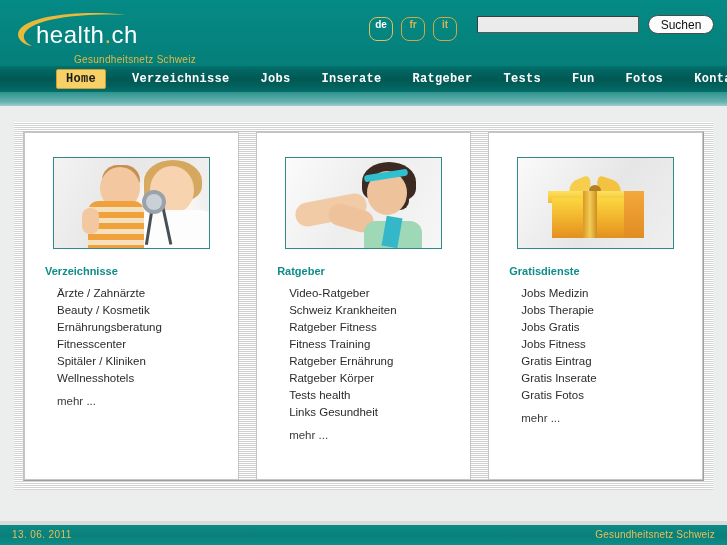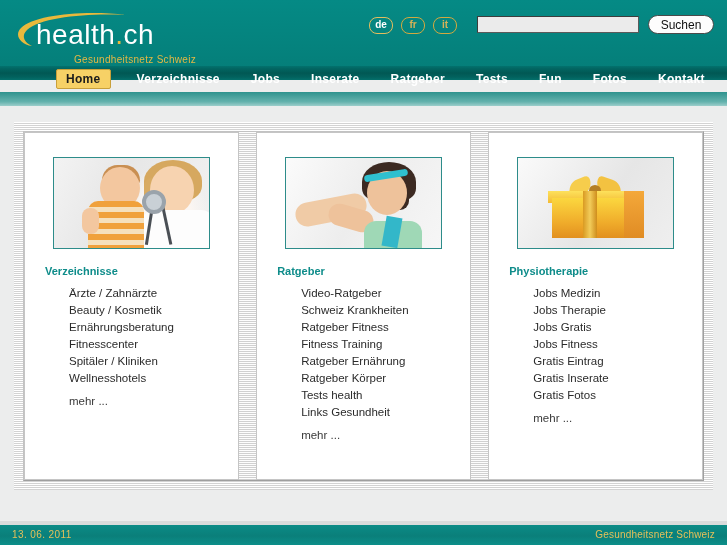--- a/index.html
+++ b/index.html
@@ -24,21 +24,21 @@
     position: absolute; left: 14px; top: 10px;
     width: 230px; height: 54px;
   }
   #logo-swoosh {
     position: absolute; left: 0px; top: 2px;
     width: 120px; height: 36px;
     pointer-events: none;
   }
   #logo-word {
     position: absolute; left: 22px; top: 8px;
-    font-size: 28px;
+    font-size: 24px;
     font-weight: 400;
     color: #ffffff;
     letter-spacing: 0.5px;
     line-height: 34px;
     white-space: nowrap;
   }
   #logo-dot { color: #e9b93c; }
   #logo-tagline {
     position: absolute; left: 60px; top: 44px;
     font-size: 10px;
@@ -48,21 +48,21 @@
   }
 
   
   #lang-group {
     position: absolute; left: 369px; top: 17px;
     display: flex; gap: 8px;
   }
   .lang-pill {
     display: inline-block;
     min-width: 24px;
-    height: 17px;
+    height: 24px;
     line-height: 13px;
     padding: 0 4px;
     text-align: center;
     font-size: 10px;
     font-weight: bold;
     border: 1px solid #d2a93f;
     border-radius: 8px;
     color: #d8b257;
     background: transparent;
     cursor: pointer;
@@ -90,23 +90,24 @@
     font-family: Liberation Sans, sans-serif;
     font-size: 12px;
     color: #101010;
     cursor: pointer;
     padding: 0;
   }
 
   
   #navbar {
     position: absolute; left: 0; top: 66px;
-    width: 727px; height: 14px;
+    width: 727px; height: 26px;
     background: linear-gradient(to bottom,
         #03726e 0%, #026662 18%, #015854 50%, #02615d 78%, #046f6b 100%);
+    font-family: Liberation Mono, monospace;
   }
   #nav-items {
     position: absolute; left: 0; top: 0;
     height: 26px;
     display: flex;
     align-items: center;
     padding-left: 62px;
   }
   .nav-item {
     font-size: 12px;
@@ -242,21 +243,21 @@
      background:#f3c241; transform:rotate(18deg); }
   .ph-gift .g-knot { position:absolute; left:46%; top:30%; width:12px; height:11px; border-radius:50%; background:#b57f25; }
 
   .col-title {
     margin: 16px 0 8px 20px;
     font-size: 11px;
     font-weight: bold;
     color: #0e8c8a;
     cursor: pointer;
   }
-  .col-list { list-style: none; margin: 0; padding: 0 0 0 44px; }
+  .col-list { list-style: none; margin: 0; padding: 0 0 0 32px; }
   .col-list li {
     font-size: 11.5px;
     color: #2b2b2b;
     line-height: 17px;
     white-space: nowrap;
     cursor: pointer;
   }
   .col-list li.more { color: #3a3a3a; margin-top: 6px; }
 
   
@@ -387,21 +388,21 @@
             <div class="ph ph-gift">
               <div class="g-bow-l"></div>
                 <div class="g-bow-r"></div>
                 <div class="g-knot"></div>
               <div class="g-lid"></div>
                 <div class="g-box"></div>
               <div class="g-side"></div>
                 <div class="g-rib-v"></div>
             </div>
           </div>
-          <div class="col-title">Physiotherapie</div>
+          <div class="col-title">Gratisdienste</div>
           <ul class="col-list">
             <li>Jobs Medizin</li>
             <li>Jobs Therapie</li>
             <li>Jobs Gratis</li>
             <li>Jobs Fitness</li>
             <li>Gratis Eintrag</li>
             <li>Gratis Inserate</li>
             <li>Gratis Fotos</li>
             <li class="more">mehr ...</li>
           </ul>

